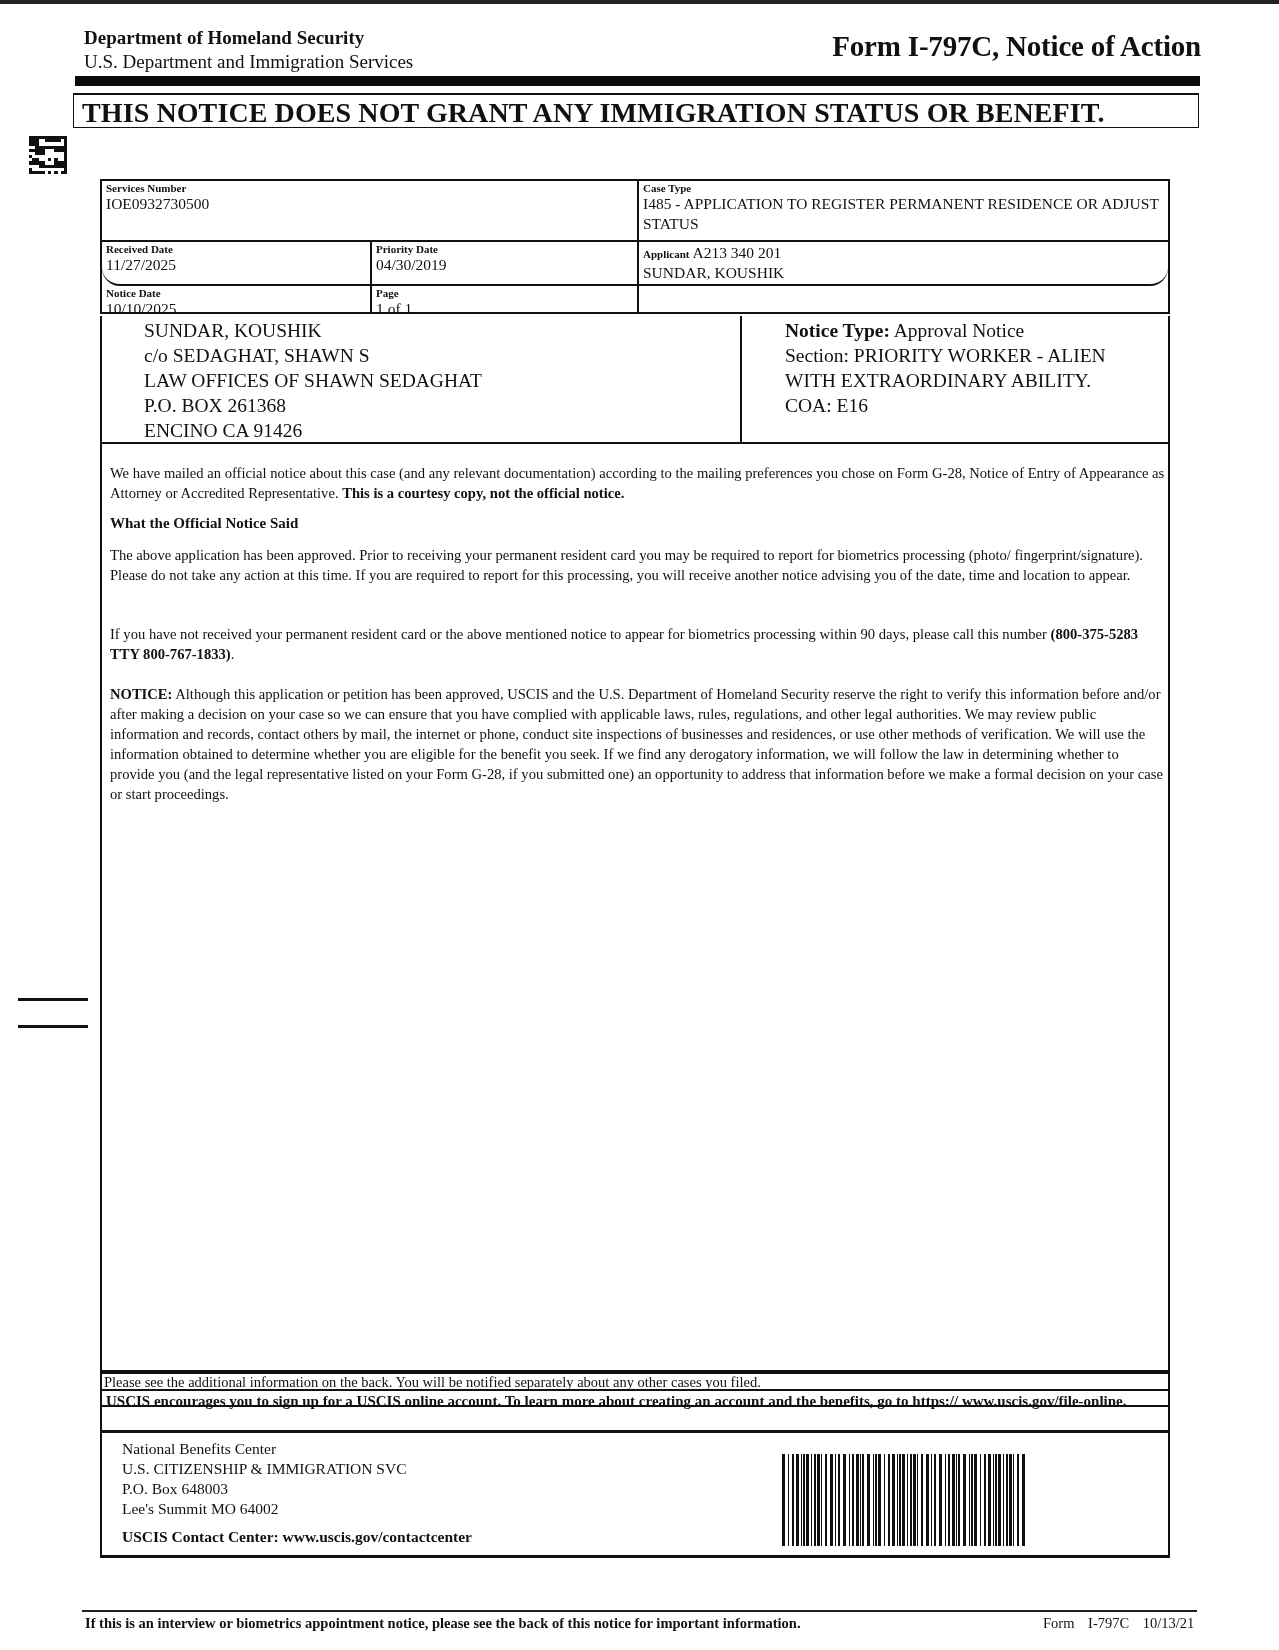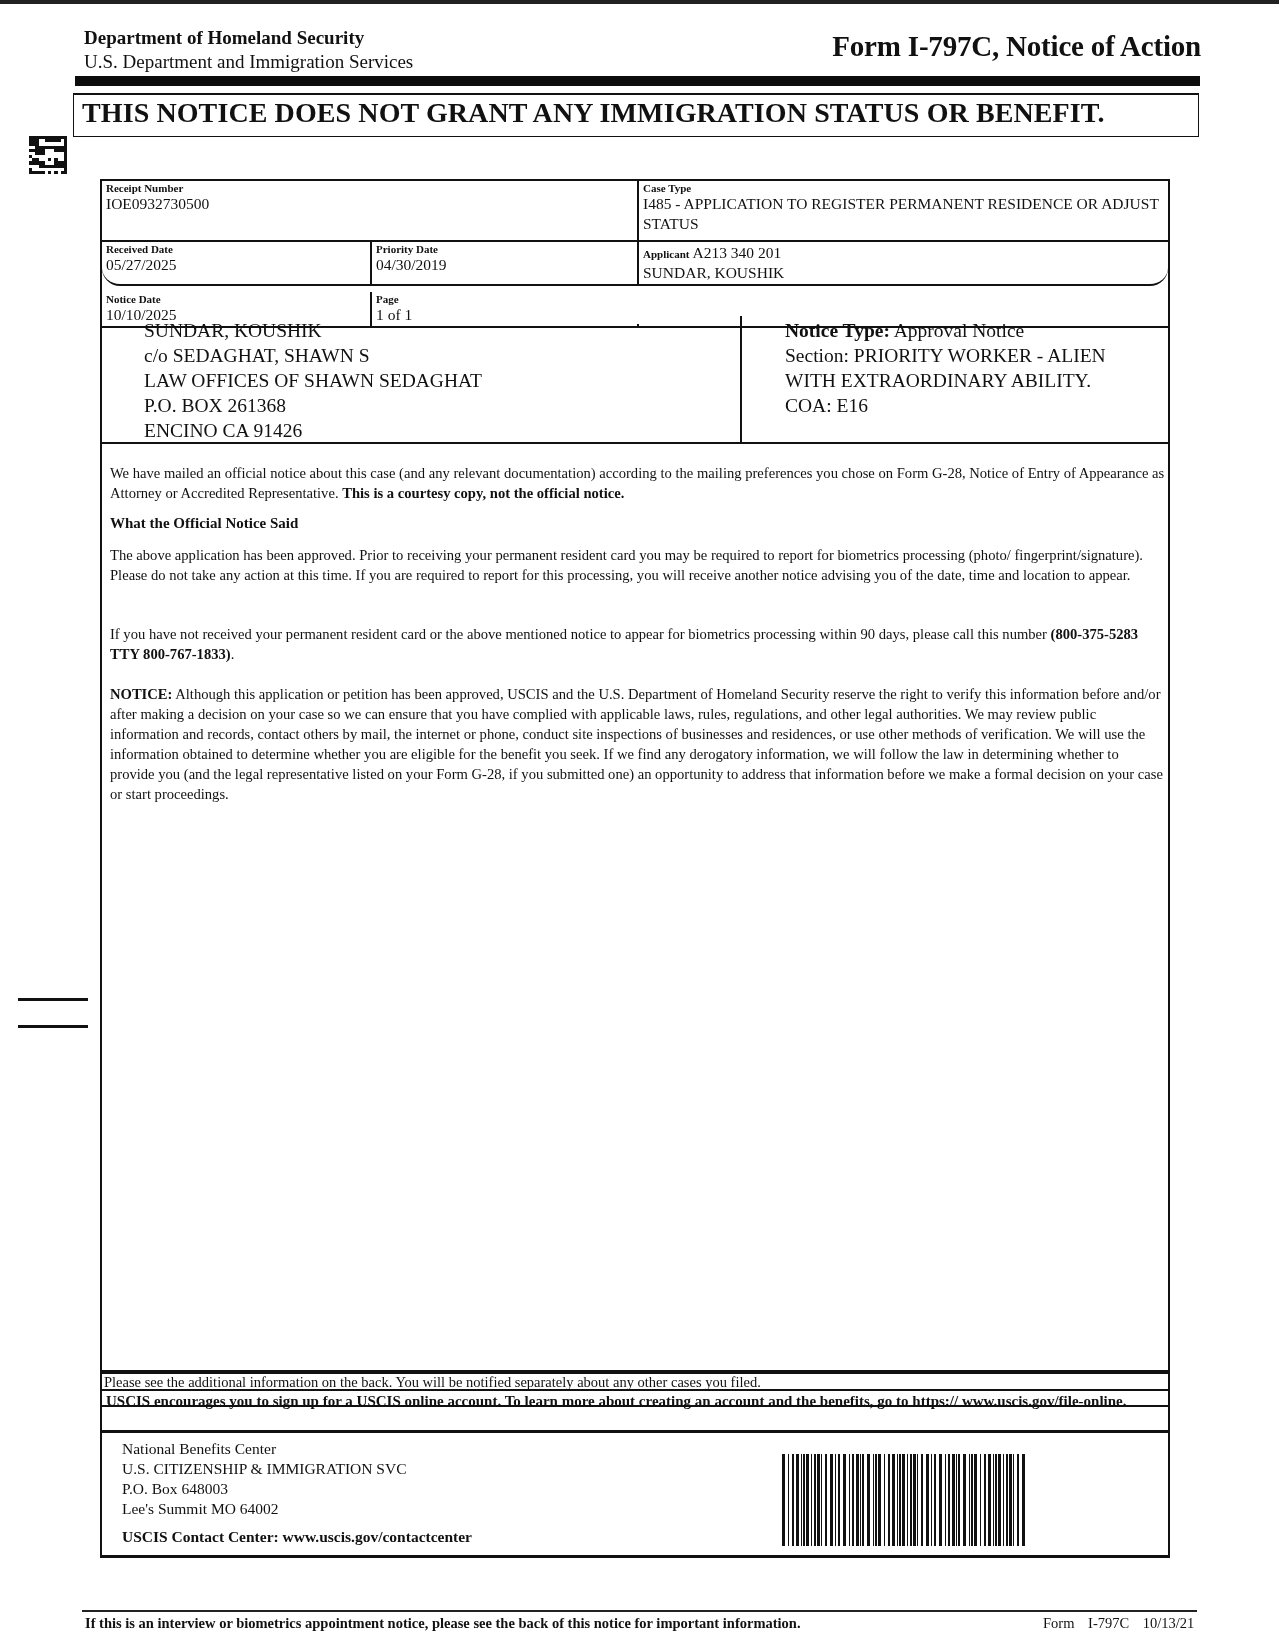--- a/index.html
+++ b/index.html
@@ -5,32 +5,32 @@
   html, body { margin:0; padding:0; background:#fff; }
   body { width:1279px; height:1650px; position:relative; overflow:hidden;
          font-family:"Liberation Serif","DejaVu Serif",serif; color:#111; }
   .abs { position:absolute; }
   .topline { left:0; top:0; width:1279px; height:4px; background:#222; }
   .agency { left:84px; top:26px; font-size:19px; line-height:24px; }
   .agency .dept { font-weight:bold; }
   .agency .svc { font-size:19px; }
   .form-title { right:78px; top:30px; font-size:29px; font-weight:bold; letter-spacing:-0.2px; }
   .heavy-bar { left:75px; top:76px; width:1125px; height:10px; background:#0c0c0c; }
-  .banner { left:73px; top:93px; width:1126px; height:44px; border:1.5px solid #111; border-top-width:2px;
+  .banner { left:73px; top:93px; width:1126px; height:35px; border:1.5px solid #111; border-top-width:2px;
             box-sizing:border-box; font-size:28px; font-weight:bold; line-height:36px; padding-left:8px;
             letter-spacing:0.1px; white-space:nowrap; }
   .qr { left:29px; top:136px; width:38px; height:38px; }
 
   .grid { left:100px; top:179px; width:1070px; border:2px solid #111; box-sizing:border-box; }
   .row { display:flex; border-bottom:2px solid #111; }
   .row:last-child { border-bottom:none; }
   .cell { box-sizing:border-box; padding:1px 4px; font-size:15.5px; line-height:20px; }
   .cell .lbl { font-size:11px; font-weight:bold; line-height:12px; display:block; }
   .cell.bl { border-left:2px solid #111; }
-  .r1 { height:59px; } .r2 { height:42px;border-radius:18px; } .r3 { height:40px;align-items:flex-end; }
+  .r1 { height:59px; } .r2 { height:42px;border-radius:18px; } .r3 { height:26px; }
 
   .addr { left:100px; top:316px; width:642px; height:128px; border:2px solid #111; border-top:none; box-sizing:border-box;
           padding:2px 0 0 42px; font-size:19.5px; line-height:25px; }
   .ntype { left:740px; top:316px; width:430px; height:128px; border:2px solid #111; border-top:none; border-left:2px solid #111; box-sizing:border-box;
            padding:2px 0 4px 43px; font-size:19.5px; line-height:25px; }
   .ntype b { font-weight:bold; }
 
   .body-box { left:100px; top:444px; width:1070px; height:928px; border:2px solid #111; border-top:none; box-sizing:border-box; }
   .para { left:110px; width:1055px; font-size:14.6px; line-height:20px; }
   .h-official { left:110px; top:515px; font-size:15px; font-weight:bold; }
@@ -149,32 +149,32 @@
       <rect x="6" y="11" width="1" height="1"></rect>
       <rect x="8" y="11" width="1" height="1"></rect>
       <rect x="10" y="11" width="1" height="1"></rect>
       <rect x="11" y="11" width="1" height="1"></rect>
     </g>
 </svg>
 
 <div class="abs grid">
   <div class="row r1">
     <div class="cell" style="width:535px">
-      <span class="lbl">Receipt Number</span>
+      <span class="lbl">Services Number</span>
       <span>IOE0932730500</span>
     </div>
     <div class="cell bl" style="flex:1">
       <span class="lbl">Case Type</span>
       <span>I485 - APPLICATION TO REGISTER PERMANENT RESIDENCE OR ADJUST STATUS</span>
     </div>
   </div>
   <div class="row r2">
     <div class="cell" style="width:268px">
       <span class="lbl">Received Date</span>
-      <span>05/27/2025</span>
+      <span>11/27/2025</span>
     </div>
     <div class="cell bl" style="width:267px">
       <span class="lbl">Priority Date</span>
       <span>04/30/2019</span>
     </div>
     <div class="cell bl" style="flex:1">
       <span class="lbl" style="display:inline">Applicant</span>
       <span>A213 340 201</span><br>
       <span>SUNDAR, KOUSHIK</span>
     </div>

